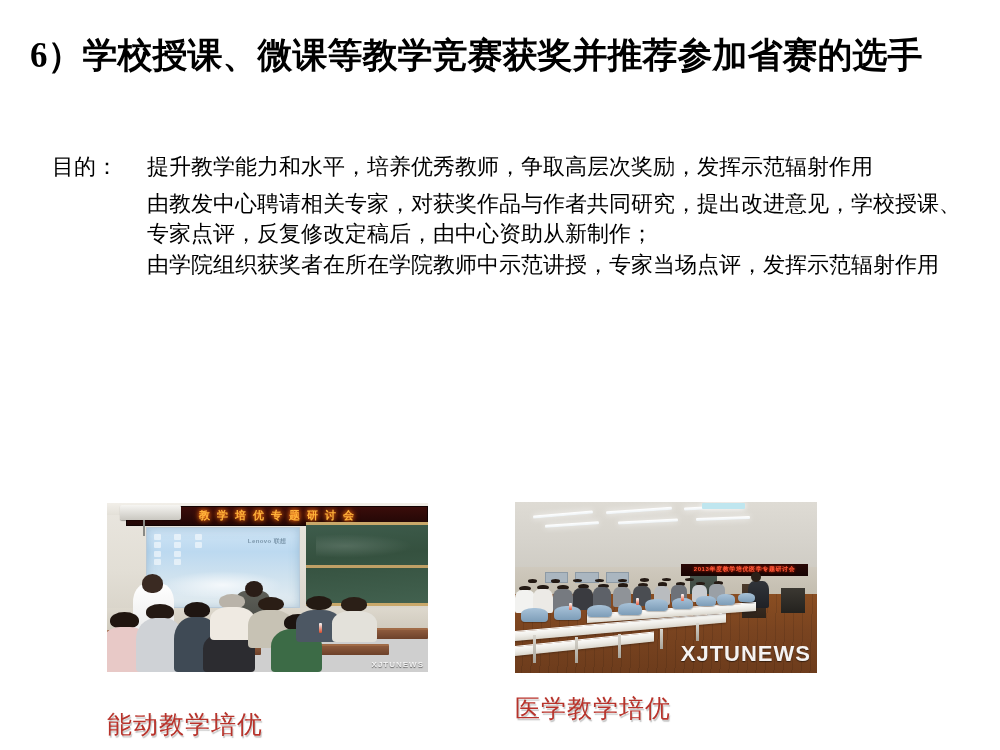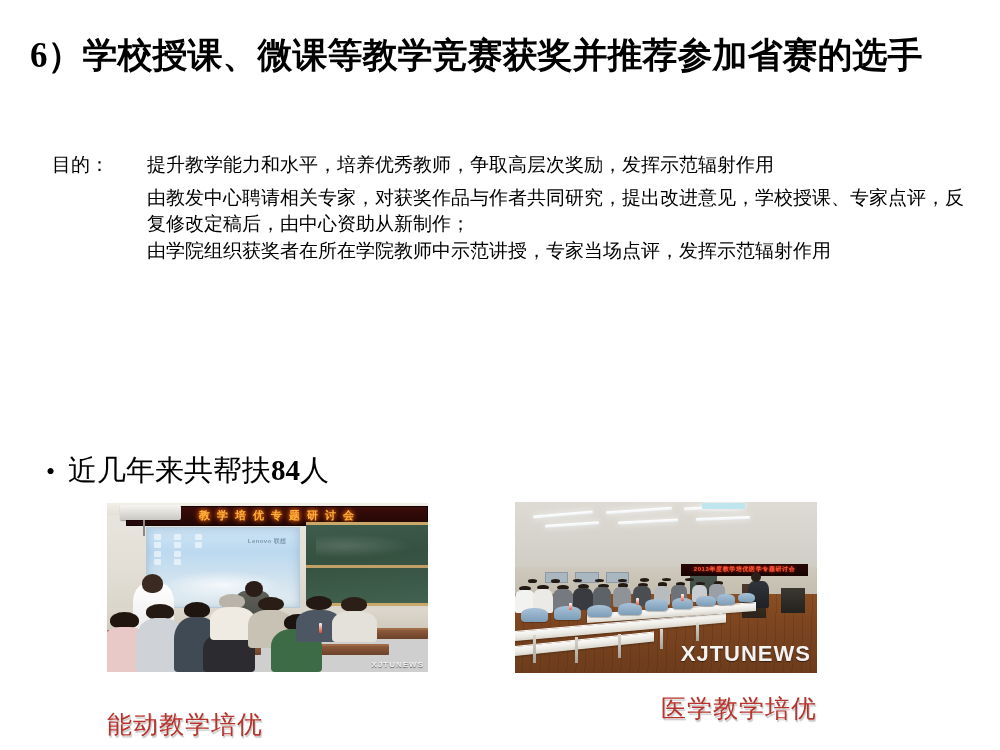--- a/index.html
+++ b/index.html
@@ -35,21 +35,21 @@
     letter-spacing: 0px;
     color: #000000;
   }
 
   
   .body-block {
     position: absolute;
     left: 30px;
     top: 152px;
     width: 950px;
-    font-size: 19px;
+    font-size: 22px;
     line-height: 1.33;
   }
   .para {
     display: block;
     position: relative;
     padding-left: 117px;
     margin-bottom: 2px;
   }
   .para .lbl {
     position: absolute;
@@ -324,21 +324,21 @@
     position: absolute;
     font-size: 25px;
     font-weight: normal;
     color: #b8332b;
     text-shadow: 1px 2px 1px rgba(150,150,150,.55);
     letter-spacing: 1px;
     white-space: nowrap;
     font-family: "Liberation Serif", "DejaVu Serif", serif;
   }
   #caption-left  { left: 107px; top: 708px; width: 321px; }
-  #caption-right { left: 515px; top: 692px; width: 302px; text-align: right; }
+  #caption-right { left: 515px; top: 692px; width: 302px; text-align: left; }
 </style>
 </head>
 <body>
 
 <div class="slide">
 
   <div class="title">6）学校授课、微课等教学竞赛获奖并推荐参加省赛的选手</div>
 
   <div class="body-block">
 
@@ -349,23 +349,20 @@
 
     <div class="para-gap"></div>
 
     <div class="para">
       <span class="txt">由教发中心聘请相关专家，对获奖作品与作者共同研究，提出改进意见，学校授课、专家点评，反复修改定稿后，由中心资助从新制作；</span>
     </div>
 
     <div class="extra-lines">由学院组织获奖者在所在学院教师中示范讲授，专家当场点评，发挥示范辐射作用</div>
   </div>
 
-  <div class="bullet-row">
-    <span class="bullet-dot">•</span><span>近几年来共帮扶</span><span class="bullet-num">84</span><span>人</span>
-  </div>
 
   <div class="photo" id="photo-left">
     <div class="inner">
       <div class="l-wall"></div>
       <div class="l-ceiling"></div>
 
       <div class="l-banner">
         <span class="btime">17时48分38秒</span>
         <span class="bchar">教</span>
         <span class="bchar">学</span>

